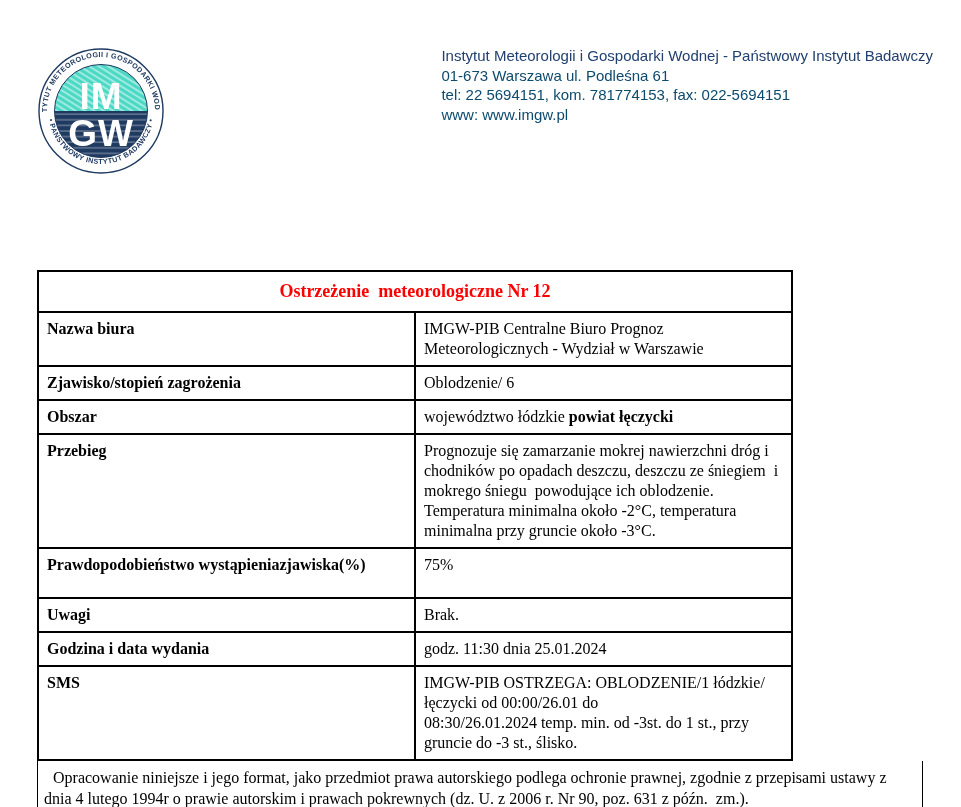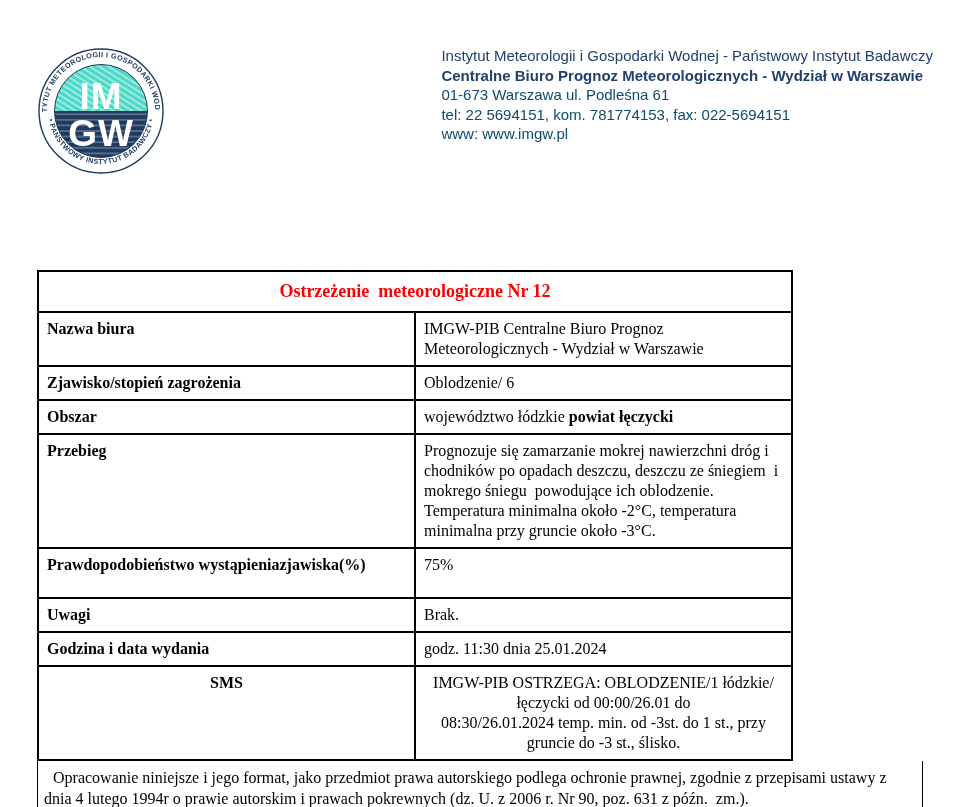--- a/index.html
+++ b/index.html
@@ -70,21 +70,20 @@
   <text font-family="Liberation Sans, sans-serif" font-size="7.2" font-weight="bold" fill="#1F3A60" letter-spacing="0.4">
     <textPath href="#arcTop" startOffset="50%" text-anchor="middle">INSTYTUT METEOROLOGII I GOSPODARKI WODNEJ</textPath>
   </text>
   <text font-family="Liberation Sans, sans-serif" font-size="7.2" font-weight="bold" fill="#1F3A60" letter-spacing="0.4">
     <textPath href="#arcBot" startOffset="50%" text-anchor="middle">• PAŃSTWOWY INSTYTUT BADAWCZY •</textPath>
   </text>
 </svg>
 
 <div class="letterhead">
   <div class="hl dark">Instytut Meteorologii i Gospodarki Wodnej - Państwowy Instytut Badawczy</div>
-  <div class="hl dark bold">Centralne Biuro Prognoz Meteorologicznych - Wydział w Warszawie</div>
   <div class="hl">01-673 Warszawa ul. Podleśna  61</div>
   <div class="hl">tel: 22 5694151, kom. 781774153, fax: 022-5694151</div>
   <div class="hl">www: www.imgw.pl</div>
 </div>
 
 <div class="doc">
   <table class="warning">
     <tbody>
       <tr class="title-row" style="height:41px">
         <td colspan="2">Ostrzeżenie  meteorologiczne Nr 12</td>
@@ -111,21 +110,21 @@
           <td class="col-value"><span>75%</span></td>
         </tr>
         <tr style="height: 34px;">
           <td class="col-label">Uwagi</td>
           <td class="col-value"><span>Brak.</span></td>
         </tr>
         <tr style="height: 33px;">
           <td class="col-label">Godzina i data wydania</td>
           <td class="col-value"><span>godz. 11:30 dnia 25.01.2024</span></td>
         </tr>
-        <tr style="height: 57px; text-align: center;">
+        <tr style="height: 57px;">
           <td class="col-label">SMS</td>
           <td class="col-value"><span>IMGW-PIB OSTRZEGA: OBLODZENIE/1 łódzkie/łęczycki od 00:00/26.01 do</span><br><span>08:30/26.01.2024 temp. min. od -3st. do 1 st., przy gruncie do -3 st., ślisko.</span></td>
         </tr>
       </tbody>
   </table>
 
   <div class="footer-box">
     <p>Opracowanie niniejsze i jego format, jako przedmiot prawa autorskiego podlega ochronie prawnej, zgodnie z przepisami ustawy z dnia 4 lutego 1994r o prawie autorskim i prawach pokrewnych (dz. U. z 2006 r. Nr 90, poz. 631 z późn.  zm.).</p>
 
   </div>

